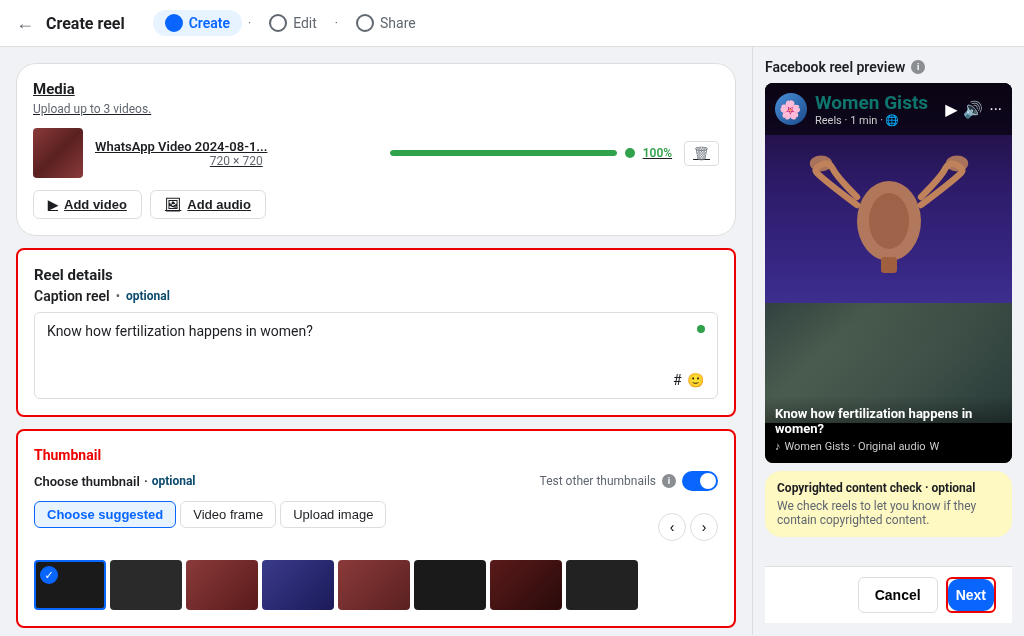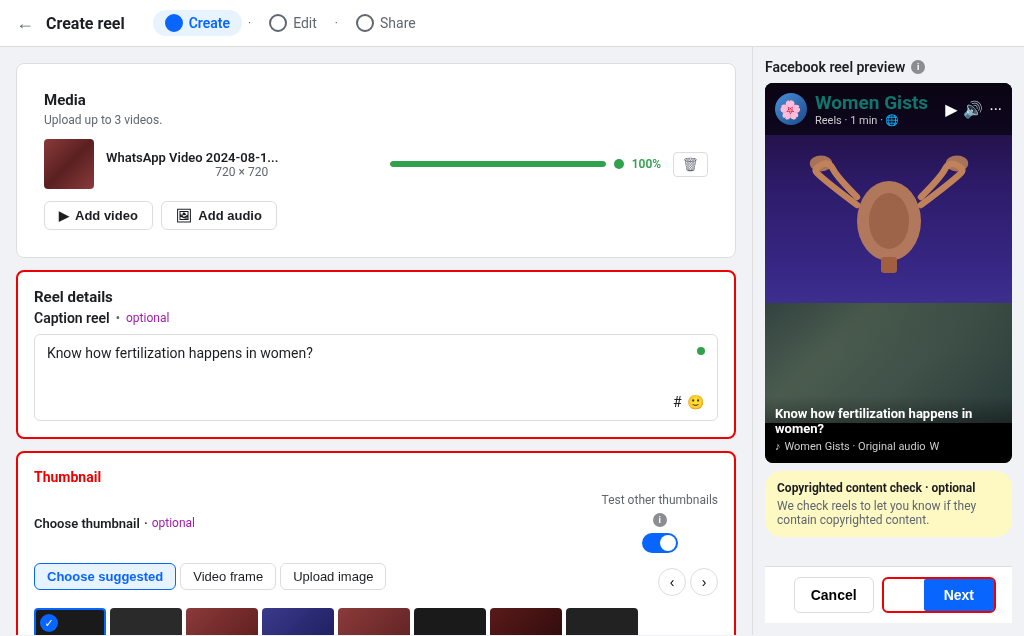--- a/index.html
+++ b/index.html
@@ -91,23 +91,24 @@
       background: #f0f2f5;
       padding: 12px;
       border-left: 1px solid #ddd;
       display: flex;
       flex-direction: column;
     }
 
     
     .section-card {
       background: #fff;
-      border-radius: 8px;
-      padding: 27px;
+      border-radius: 20px;
+      padding: 16px;
       border: 1px solid #ddd;
+      text-decoration: underline;
     }
 
     .section-title {
       font-weight: 700;
       font-size: 15px;
       margin-bottom: 4px;
     }
     .section-subtitle {
       color: #606770;
       font-size: 12px;
@@ -211,23 +212,23 @@
 
     .caption-label {
       font-size: 14px;
       font-weight: 600;
       margin-bottom: 8px;
       display: flex;
       align-items: center;
       gap: 6px;
     }
     .optional-text {
-      color: #a21caf;
-      font-size: 12px;
-      font-weight: 400;
+      color: #0c4a6e;
+      font-size: 12px;
+      font-weight: 700;
     }
     .caption-divider {
       color: #606770;
       font-size: 12px;
     }
 
     .caption-textarea-wrap {
       border: 1px solid #ddd;
       border-radius: 6px;
       padding: 10px 12px;
@@ -288,21 +289,20 @@
       align-items: center;
       gap: 4px;
     }
 
     .test-thumbnails-label {
       font-size: 12px;
       color: #606770;
       display: flex;
       align-items: center;
       gap: 6px;
-      flex-direction: column;
     }
 
     .info-icon {
       width: 14px; height: 14px;
       background: #8a8d91;
       border-radius: 50%;
       display: inline-flex;
       align-items: center;
       justify-content: center;
       color: #fff;
@@ -322,21 +322,21 @@
       background: #fff;
       border-radius: 50%;
       position: absolute;
       top: 2px;
       right: 2px;
     }
 
     .thumb-tabs {
       display: flex;
       gap: 4px;
-      margin-bottom: 10px;
+      margin-bottom: 24px;
     }
     .thumb-tab {
       padding: 5px 12px;
       border-radius: 6px;
       font-size: 13px;
       cursor: pointer;
       border: 1px solid #ddd;
       background: #fff;
       color: #1c1e21;
     }
@@ -528,29 +528,28 @@
     .cancel-btn {
       padding: 8px 16px;
       border-radius: 6px;
       border: 1px solid #ddd;
       background: #fff;
       cursor: pointer;
       font-size: 14px;
       font-weight: 600;
     }
     .next-btn {
-      padding: 8px 20px;
-      border-radius: 2px;
+      padding: 8px 8px;
+      border-radius: 11px;
       border: none;
       background: #0866ff;
       color: #fff;
       cursor: pointer;
       font-size: 14px;
       font-weight: 700;
-      margin-left: 40px;
     }
 
     .feedback-bar {
       display: flex;
       align-items: center;
       gap: 6px;
       padding: 8px 16px;
       background: #f0f2f5;
       border-top: 1px solid #ddd;
       font-size: 13px;

